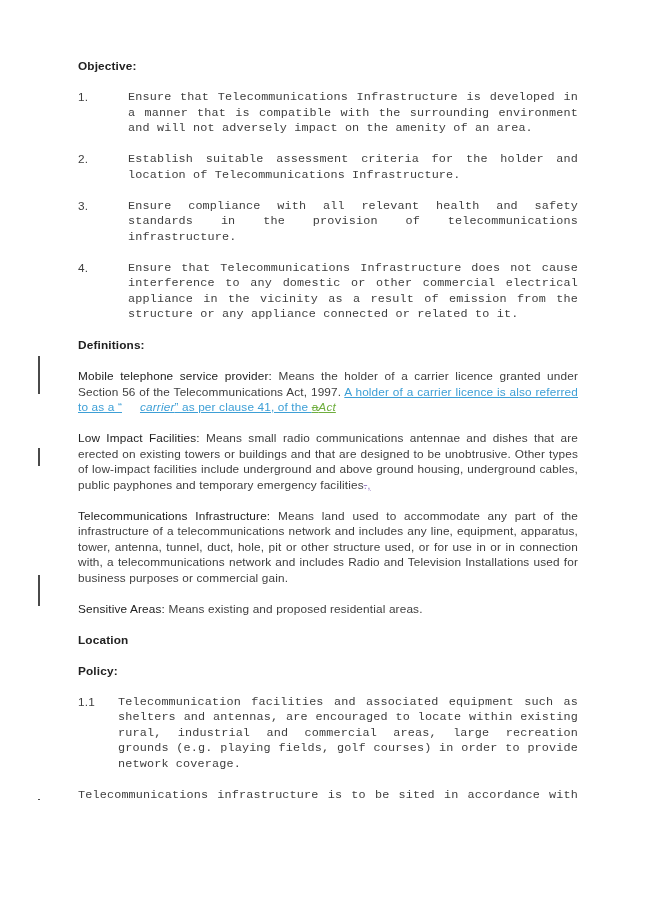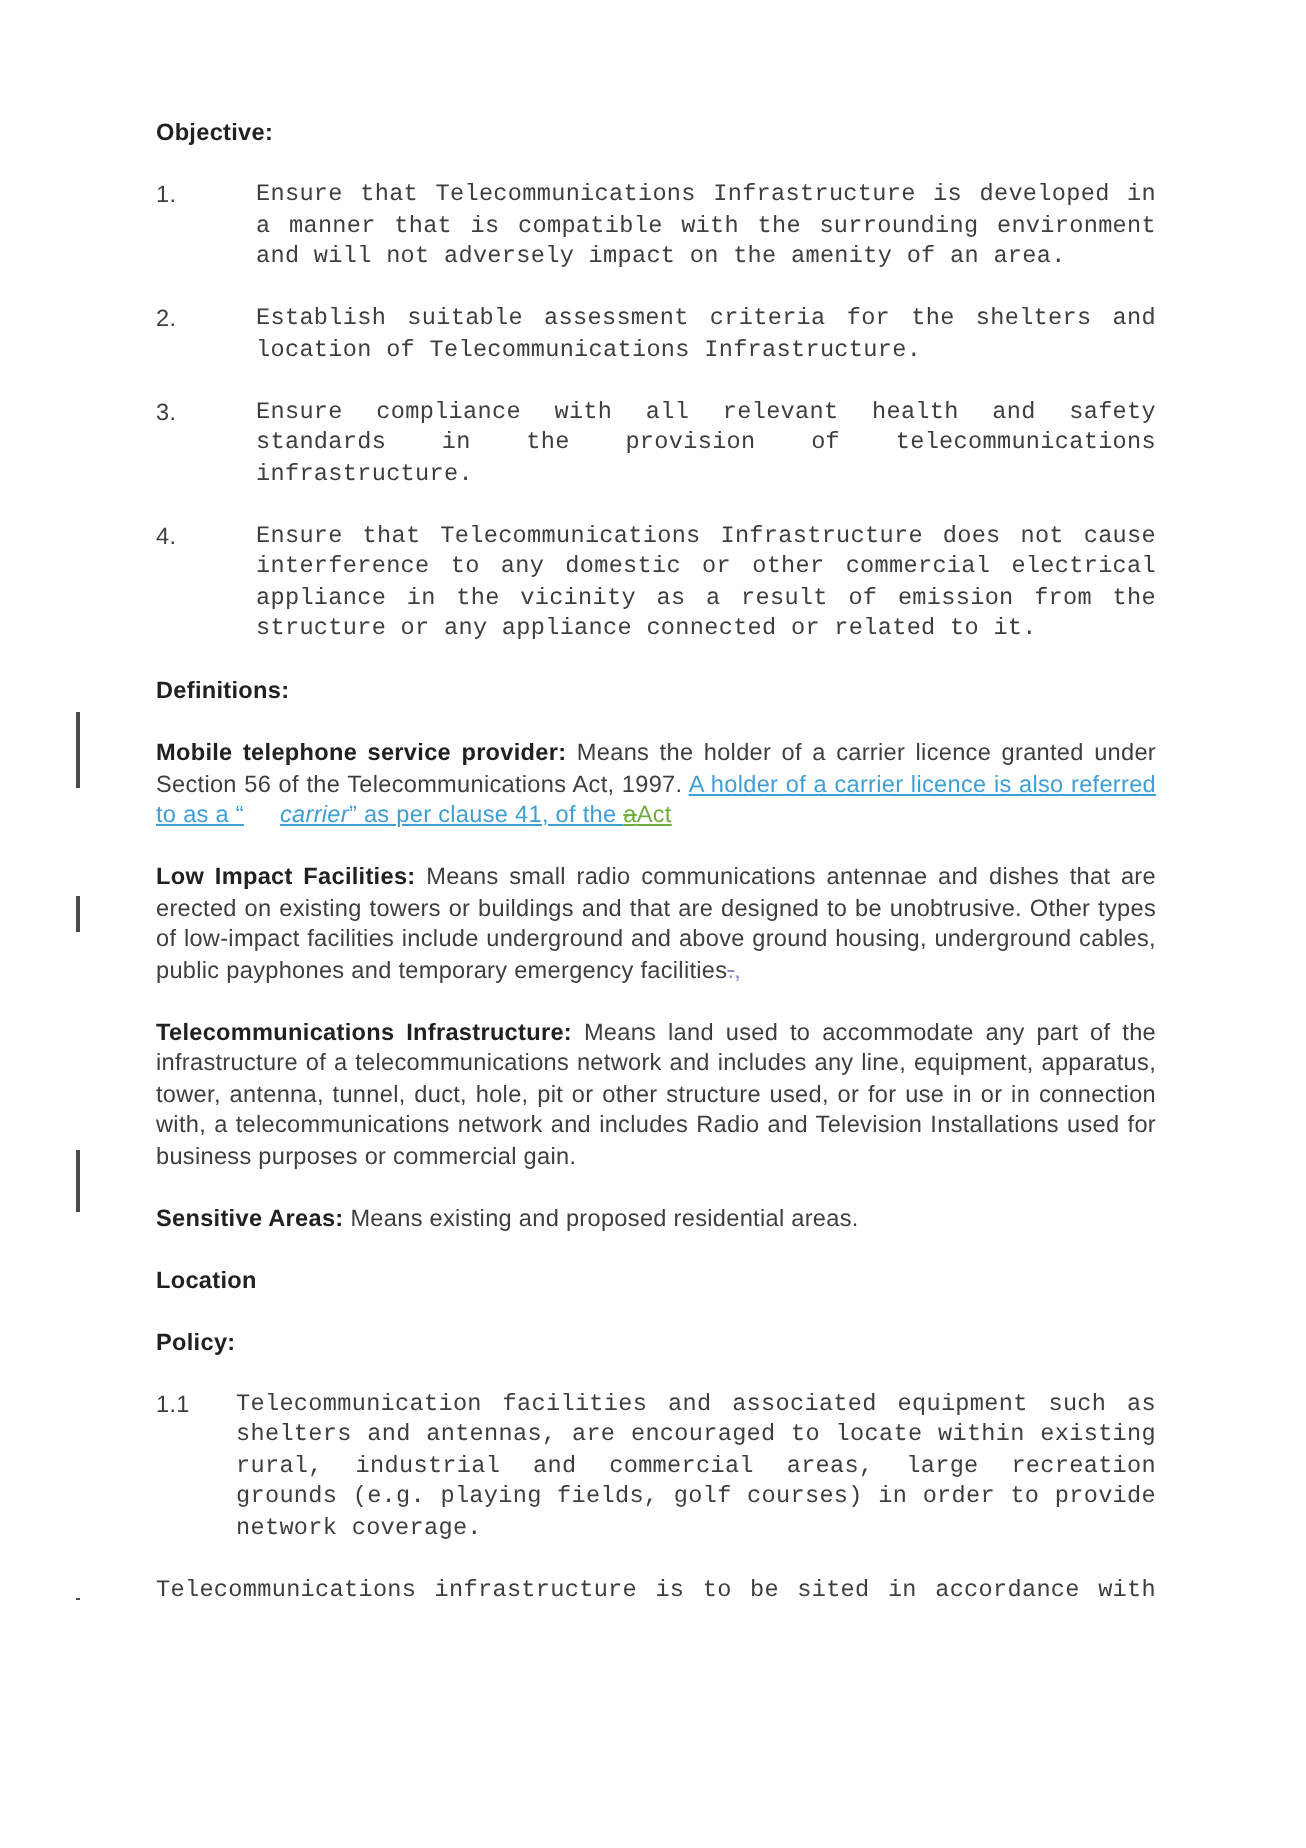--- a/index.html
+++ b/index.html
@@ -15,29 +15,29 @@
   }
   .content{
     position:absolute;left:78px;top:59px;width:500px;
     text-align:justify;
   }
   .heading{
     font-weight:bold;color:#212121;
     margin:0 0 15.5px 0;text-align:left;
   }
   .para{margin:0 0 15.5px 0;}
-  .term{font-weight:bold;color:#212121;}
+  .term{font-weight:normal;color:#212121;}
   .list-item{display:flex;margin:0 0 15.5px 0;}
   .list-item .num{flex:0 0 50px;text-align:left;}
   .list-item.sub .num{flex:0 0 40px;}
   .list-item .itext{flex:1;text-align:justify;font-family:Liberation Mono, monospace;}
   .ins-blue{color:#3d9fd6;text-decoration:underline;}
   .ins-blue i{font-style:italic;padding-left:18px;}
   .del-green{color:#6fae3e;text-decoration:underline line-through;}
-  .ins-green{color:#6fae3e;text-decoration:underline;}
+  .ins-green{color:#6fae3e;text-decoration:underline;font-style:italic;}
   .del-purple{color:#9b82c7;text-decoration:line-through;}
   .ins-purple{color:#9b82c7;text-decoration:underline;}
   .change-bar{
     position:absolute;left:38px;width:2px;background:#4a4a4a;
   }
   .bar1{top:356px;height:38px;}
   .bar2{top:448px;height:18px;}
   .bar3{top:575px;height:31px;}
   .bar4{top:799px;height:16px;}
   .footer-rule{
@@ -59,21 +59,21 @@
 
     <p class="heading">Objective:</p>
 
     <div class="list-item">
       <span class="num">1.</span>
       <span class="itext">Ensure that Telecommunications Infrastructure is developed in a manner that is compatible with the surrounding environment and will not adversely impact on the amenity of an area.</span>
     </div>
 
     <div class="list-item">
       <span class="num">2.</span>
-      <span class="itext">Establish suitable assessment criteria for the shelters and location of Telecommunications Infrastructure.</span>
+      <span class="itext">Establish suitable assessment criteria for the holder and location of Telecommunications Infrastructure.</span>
     </div>
 
     <div class="list-item">
       <span class="num">3.</span>
       <span class="itext">Ensure compliance with all relevant health and safety standards in the provision of telecommunications infrastructure.</span>
     </div>
 
     <div class="list-item">
       <span class="num">4.</span>
       <span class="itext">Ensure that Telecommunications Infrastructure does not cause interference to any domestic or other commercial electrical appliance in the vicinity as a result of emission from the structure or any appliance connected or related to it.</span>

